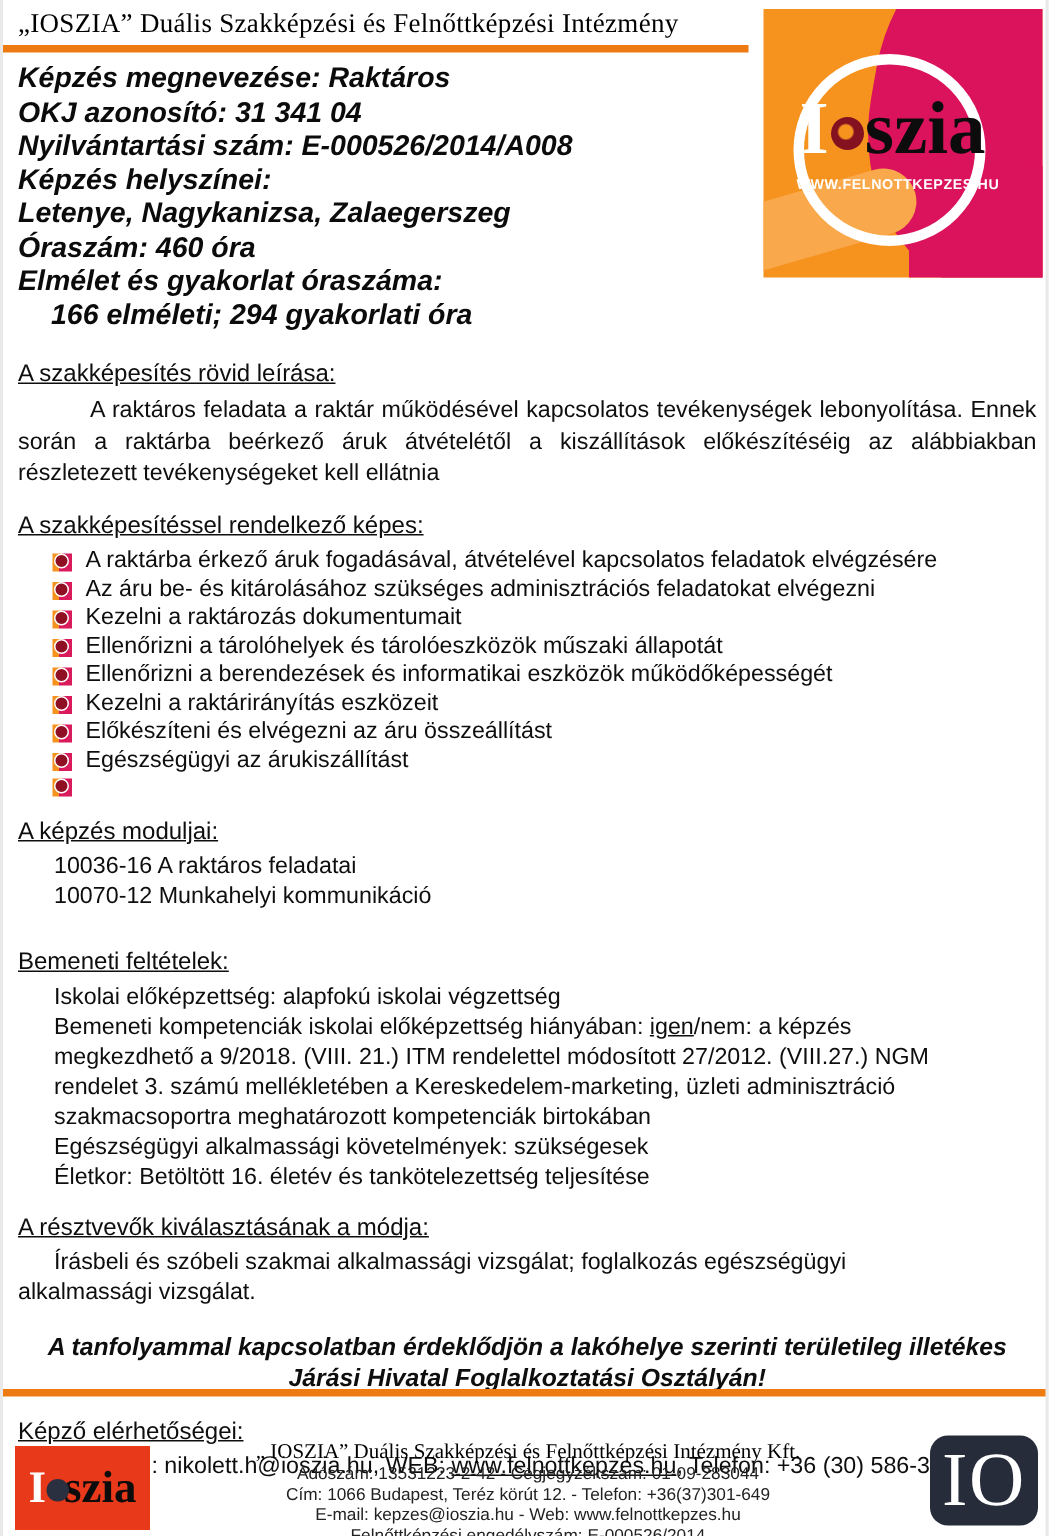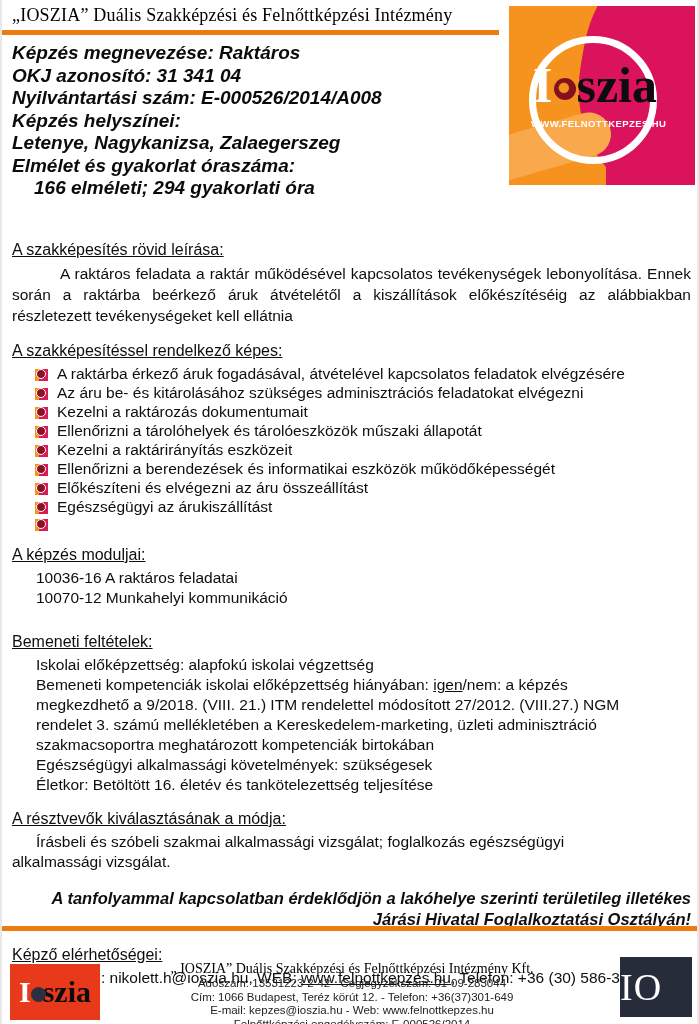--- a/index.html
+++ b/index.html
@@ -55,36 +55,36 @@
   .sect { margin-bottom:14px; }
   .blist { list-style:none; }
   .blist li { display:flex; align-items:center; line-height:19px; }
   .bullet-icon { flex:none; width:13px; height:12px; margin:3px 9px 0 23px;
           background:linear-gradient(100deg, #F6921E 42%, #D91A5B 42%); position:relative; }
   .bullet-icon::after { content:""; position:absolute; left:1px; top:0px; width:8px; height:8px;
           border-radius:50%; background:#8F1022; border:1px solid #fff; }
   .ind { margin-left:24px; }
   .entry-line { line-height:20px; }
   .uline { text-decoration:underline; }
-  .notice { font-weight:bold; font-style:italic; text-align:right; font-size:16.5px;
+  .notice { font-weight:bold; font-style:italic; text-align:center; font-size:16.5px;
           line-height:21px; margin:16px 0 15px 0; }
   .contact-line { margin-left:45px; }
 
   
   .rule-bottom { position:absolute; left:0; top:926px; width:699px; height:5px; background:#EE7A12; }
   .flogo { position:absolute; left:8px; top:964px; width:90px; height:56px; background:#E8391B;
           text-align:center; line-height:56px; font-family:"Liberation Serif", serif;
           font-weight:bold; font-size:30px; white-space:nowrap; }
   .flogo .li-white { color:#fff; }
   .flogo .o-dot { display:inline-block; width:15px; height:15px; border-radius:50%;
           background:#2A3040; position:relative; top:0px; margin-right:-3px; }
   .flogo .li-black { color:#0c0c0c; }
   .rlogo { position:absolute; left:618px; top:957px; width:72px; height:60px; background:#272C3A;
-          color:#fff; font-family:"Liberation Serif", serif; font-size:38px; line-height:60px;
-          text-align:left; letter-spacing:1px; }
+          color:#fff; font-family:"Liberation Serif", serif; font-size:51px; line-height:60px;
+          text-align:center; letter-spacing:1px;border-radius:12px; }
   .footer-text { position:absolute; left:110px; top:960px; width:480px; text-align:center;
           font-size:11.5px; line-height:13.5px; color:#222; }
   .footer-text .company { font-family:"Liberation Serif", serif; font-size:14px; line-height:17px; color:#000; }
 </style>
 </head>
 <body>
 
 <div class="page">
 
   <div class="org-title">„IOSZIA” Duális Szakképzési és Felnőttképzési Intézmény</div>
@@ -98,20 +98,21 @@
     <div class="logo-text"><span class="li-white">I</span><span class="o-dot"></span><span class="li-black">szia</span></div>
     <div class="logo-web">WWW.FELNOTTKEPZES.HU</div>
   </div>
 
   <div class="header-info">
     <div>Képzés megnevezése: Raktáros</div>
     <div>OKJ azonosító: 31 341 04</div>
     <div>Nyilvántartási szám: E-000526/2014/A008</div>
     <div>Képzés helyszínei:</div>
     <div>Letenye, Nagykanizsa, Zalaegerszeg</div>
+    <div>Óraszám: 460 óra</div>
     <div>Elmélet és gyakorlat óraszáma:</div>
     <div class="indent">166 elméleti; 294 gyakorlati óra</div>
   </div>
 
   <div class="main">
 
     <div class="shead">A szakképesítés rövid leírása:</div>
     <p class="desc">A raktáros feladata a raktár működésével kapcsolatos tevékenységek lebonyolítása. Ennek során a raktárba beérkező áruk átvételétől a kiszállítások előkészítéséig az alábbiakban részletezett tevékenységeket kell ellátnia</p>
 
     <div class="sect">
@@ -128,25 +129,25 @@
         <li>
             <span class="bullet-icon"></span>
             <span>Kezelni a raktározás dokumentumait</span>
           </li>
         <li>
             <span class="bullet-icon"></span>
             <span>Ellenőrizni a tárolóhelyek és tárolóeszközök műszaki állapotát</span>
           </li>
         <li>
             <span class="bullet-icon"></span>
+            <span>Ellenőrizni a berendezések és informatikai eszközök működőképességét</span>
+          </li>
+        <li>
+            <span class="bullet-icon"></span>
             <span>Kezelni a raktárirányítás eszközeit</span>
-          </li>
-        <li>
-            <span class="bullet-icon"></span>
-            <span>Ellenőrizni a berendezések és informatikai eszközök működőképességét</span>
           </li>
         <li>
             <span class="bullet-icon"></span>
             <span>Előkészíteni és elvégezni az áru összeállítást</span>
           </li>
         <li>
             <span class="bullet-icon"></span>
             <span>Egészségügyi az árukiszállítást</span>
           </li>
         <li>

